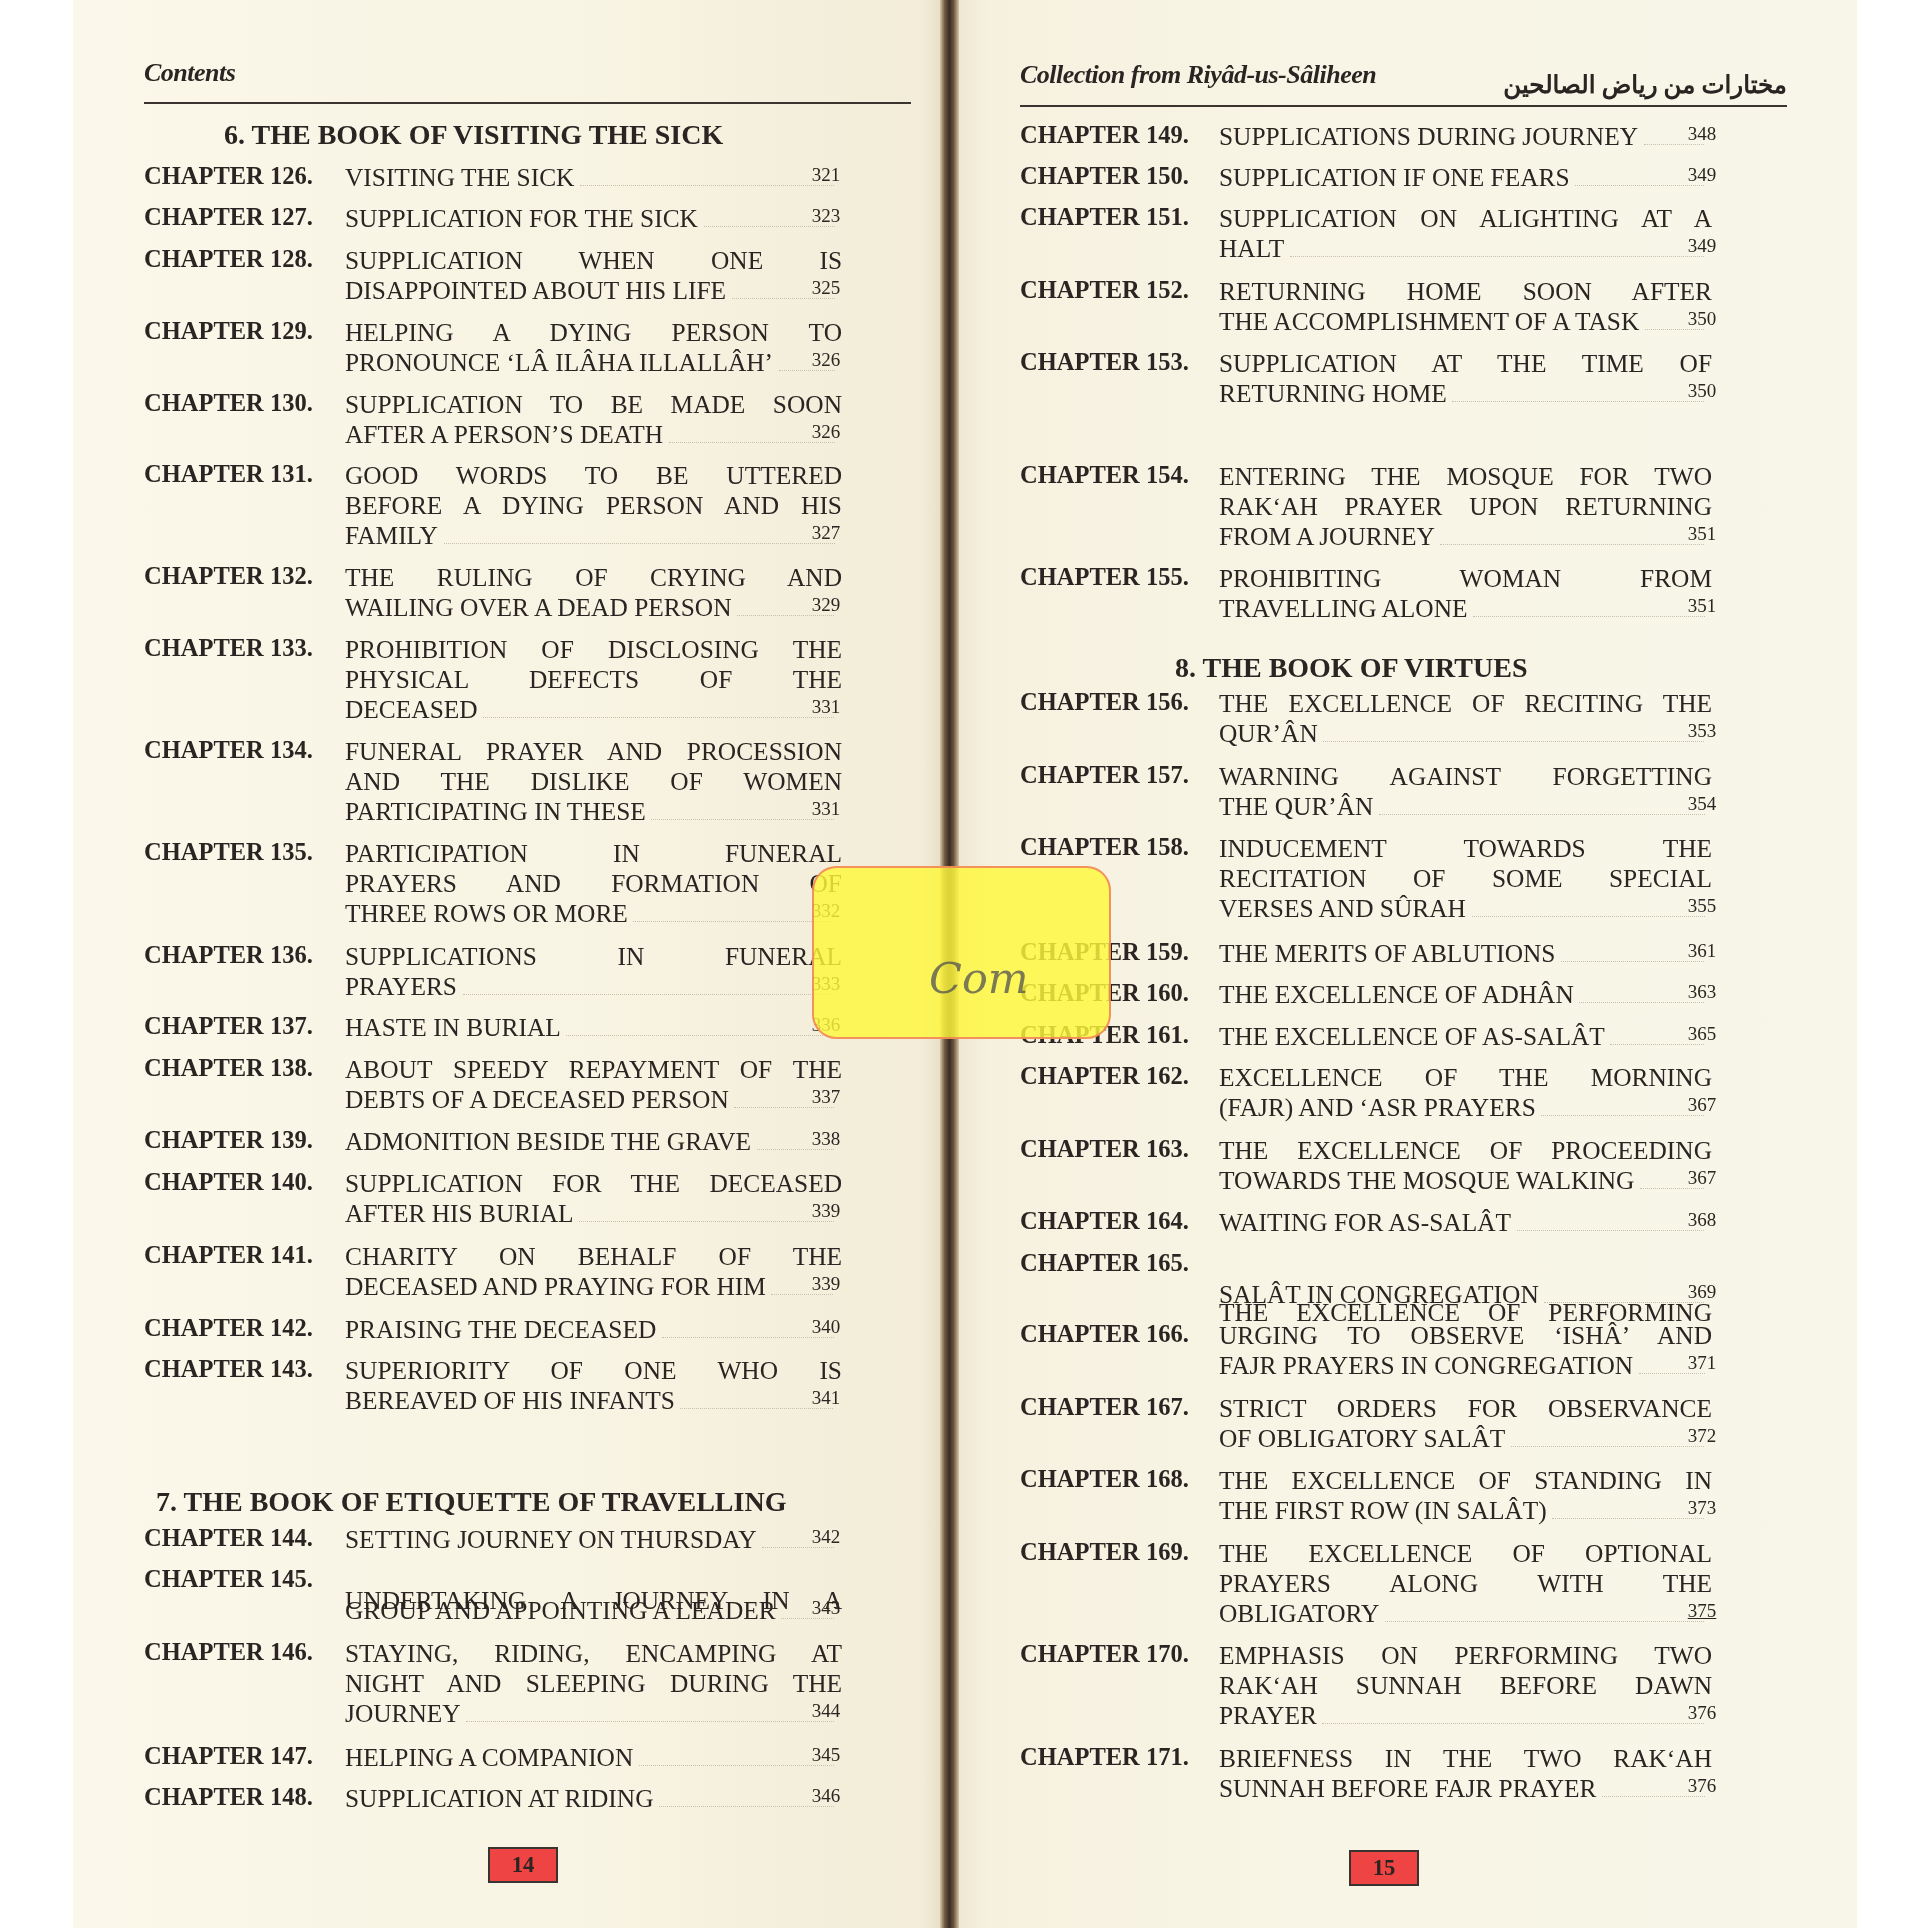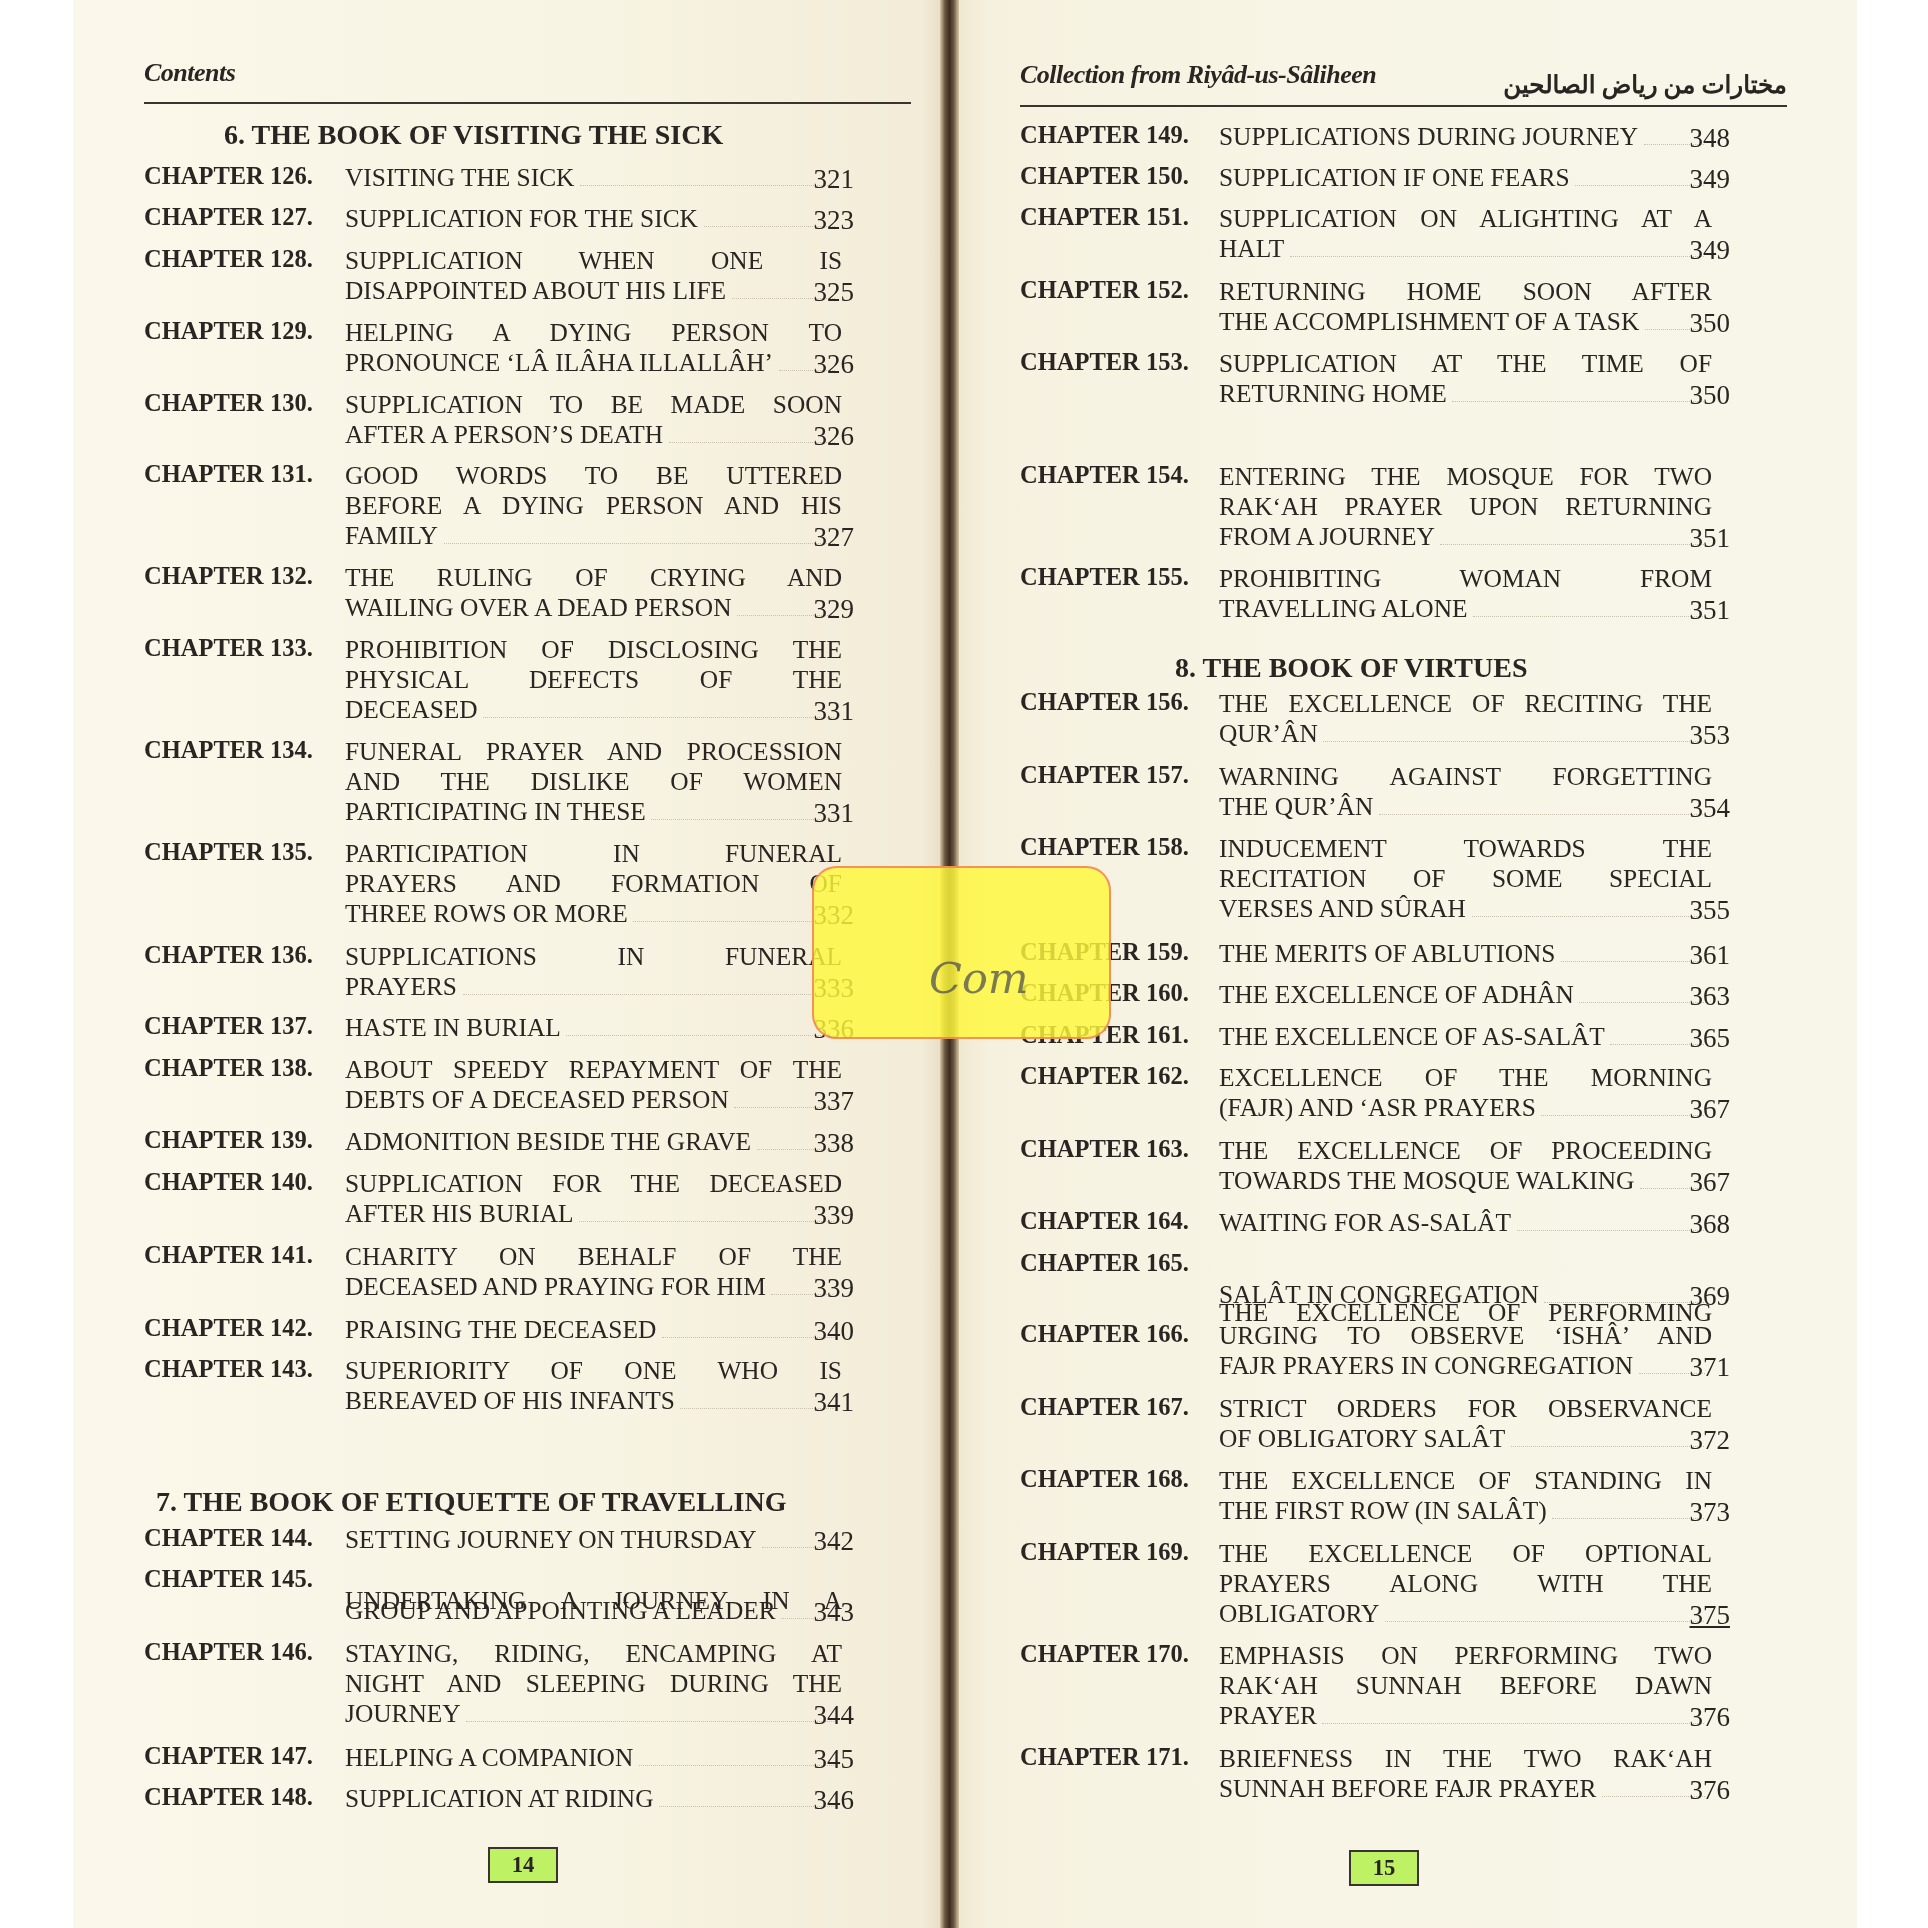--- a/index.html
+++ b/index.html
@@ -40,26 +40,26 @@
     text-align: justify; text-align-last: left; text-transform: uppercase;
   }
   .ch-title .line { display: block; white-space: nowrap; }
   .ch-title .line.just { text-align: justify; text-align-last: justify; white-space: normal; }
   .ch-title .line.last { position: relative; overflow: hidden; }
   .dots {
     display: inline-block; vertical-align: baseline;
     border-bottom: 1.9px dotted #c9bfae; margin-left: 5.6px;
   }
   .pg {
-    position: absolute; font-size: 27px; text-align: right; width: 56px;
+    position: absolute; font-size: 19px; text-align: center; width: 56px;
   }
   .pnum-box {
     position: absolute; width: 66px; height: 32px;
     border: 2.8px double #3a3330; text-align: center; font-weight: bold;
-    font-size: 22.6px; line-height: 32px; background: #bef264;
+    font-size: 22.6px; line-height: 32px; background: #ef4444;
   }
   .watermark {
     position: absolute; left: 812px; top: 866px; width: 299px; height: 173px;
     background: rgba(255, 248, 60, 0.82);
     border: 2.8px solid rgba(240, 120, 90, 0.8); border-radius: 24.5px;
     box-sizing: border-box;
   }
   .wm-text {
     position: absolute; font-family: "DejaVu Serif", serif; font-style: italic;
     color: rgba(80, 80, 80, 0.75); font-size: 43px; white-space: nowrap;

